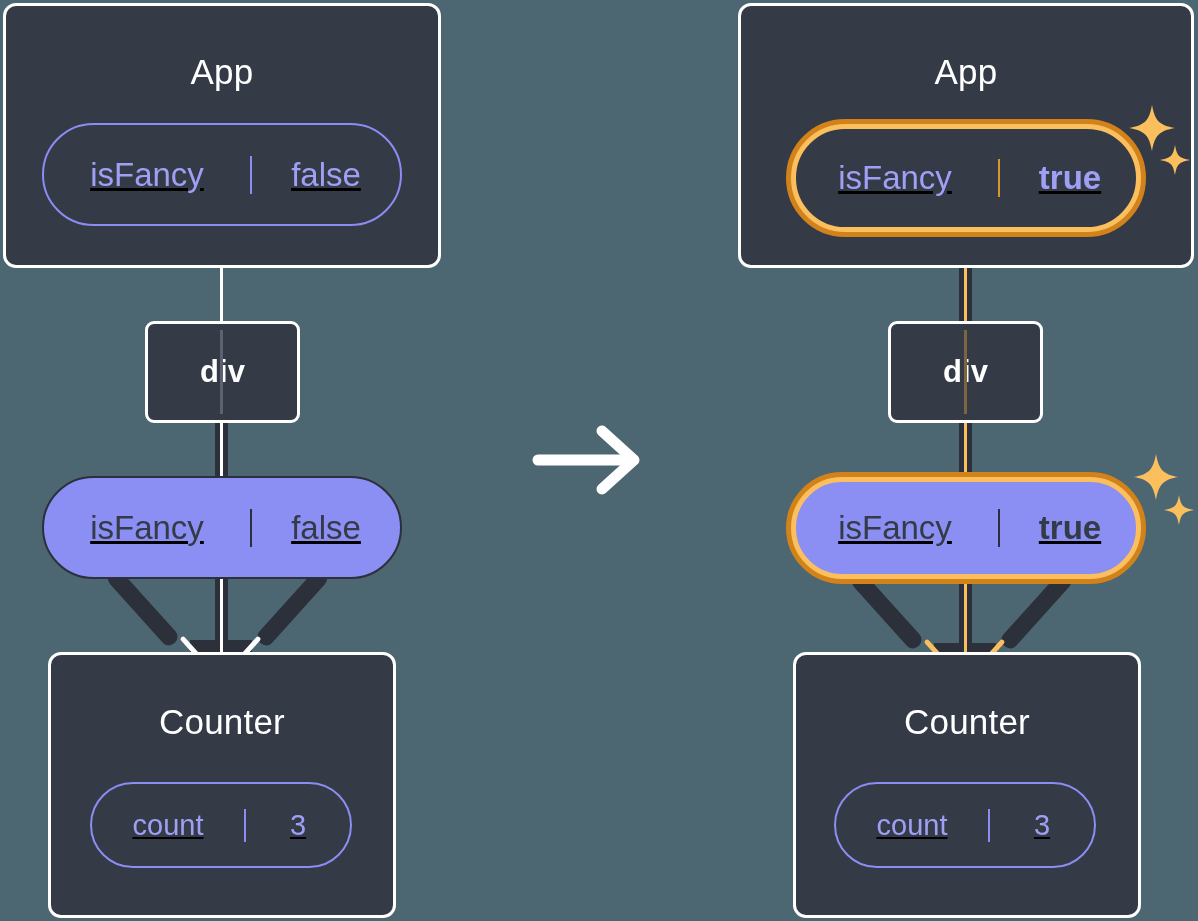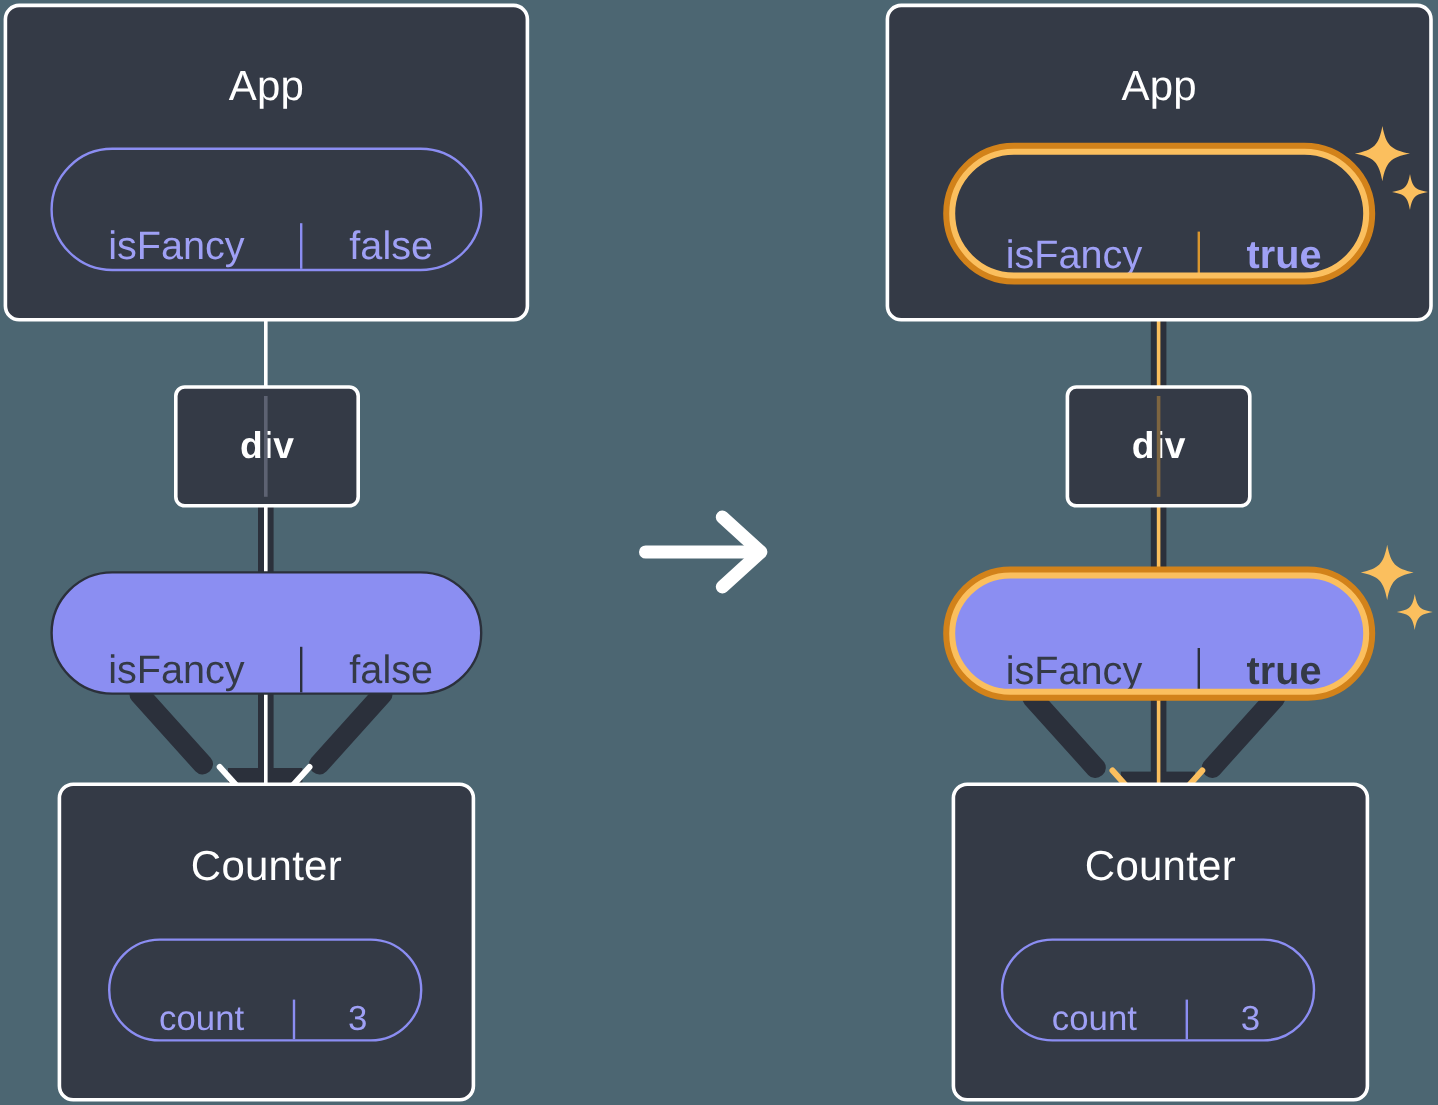--- a/index.html
+++ b/index.html
@@ -40,22 +40,23 @@
     display:flex;align-items:center;justify-content:center;
     color:#ffffff;font-size:31px;font-weight:bold;
     z-index:6;
   }
 
   
   .pill{
     position:absolute;
     box-sizing:border-box;
     border-radius:999px;
-    display:flex;align-items:flex-end;
+    display:flex;align-items:center;
     z-index:7;
+    text-decoration:underline;
   }
   .pill .half{
     flex:0 0 auto;
     display:flex;align-items:center;justify-content:center;
     box-sizing:border-box;
   }
   .pill .half.name{width:206px;}
   .pill .half.val{flex:1 1 auto;}
 
   

